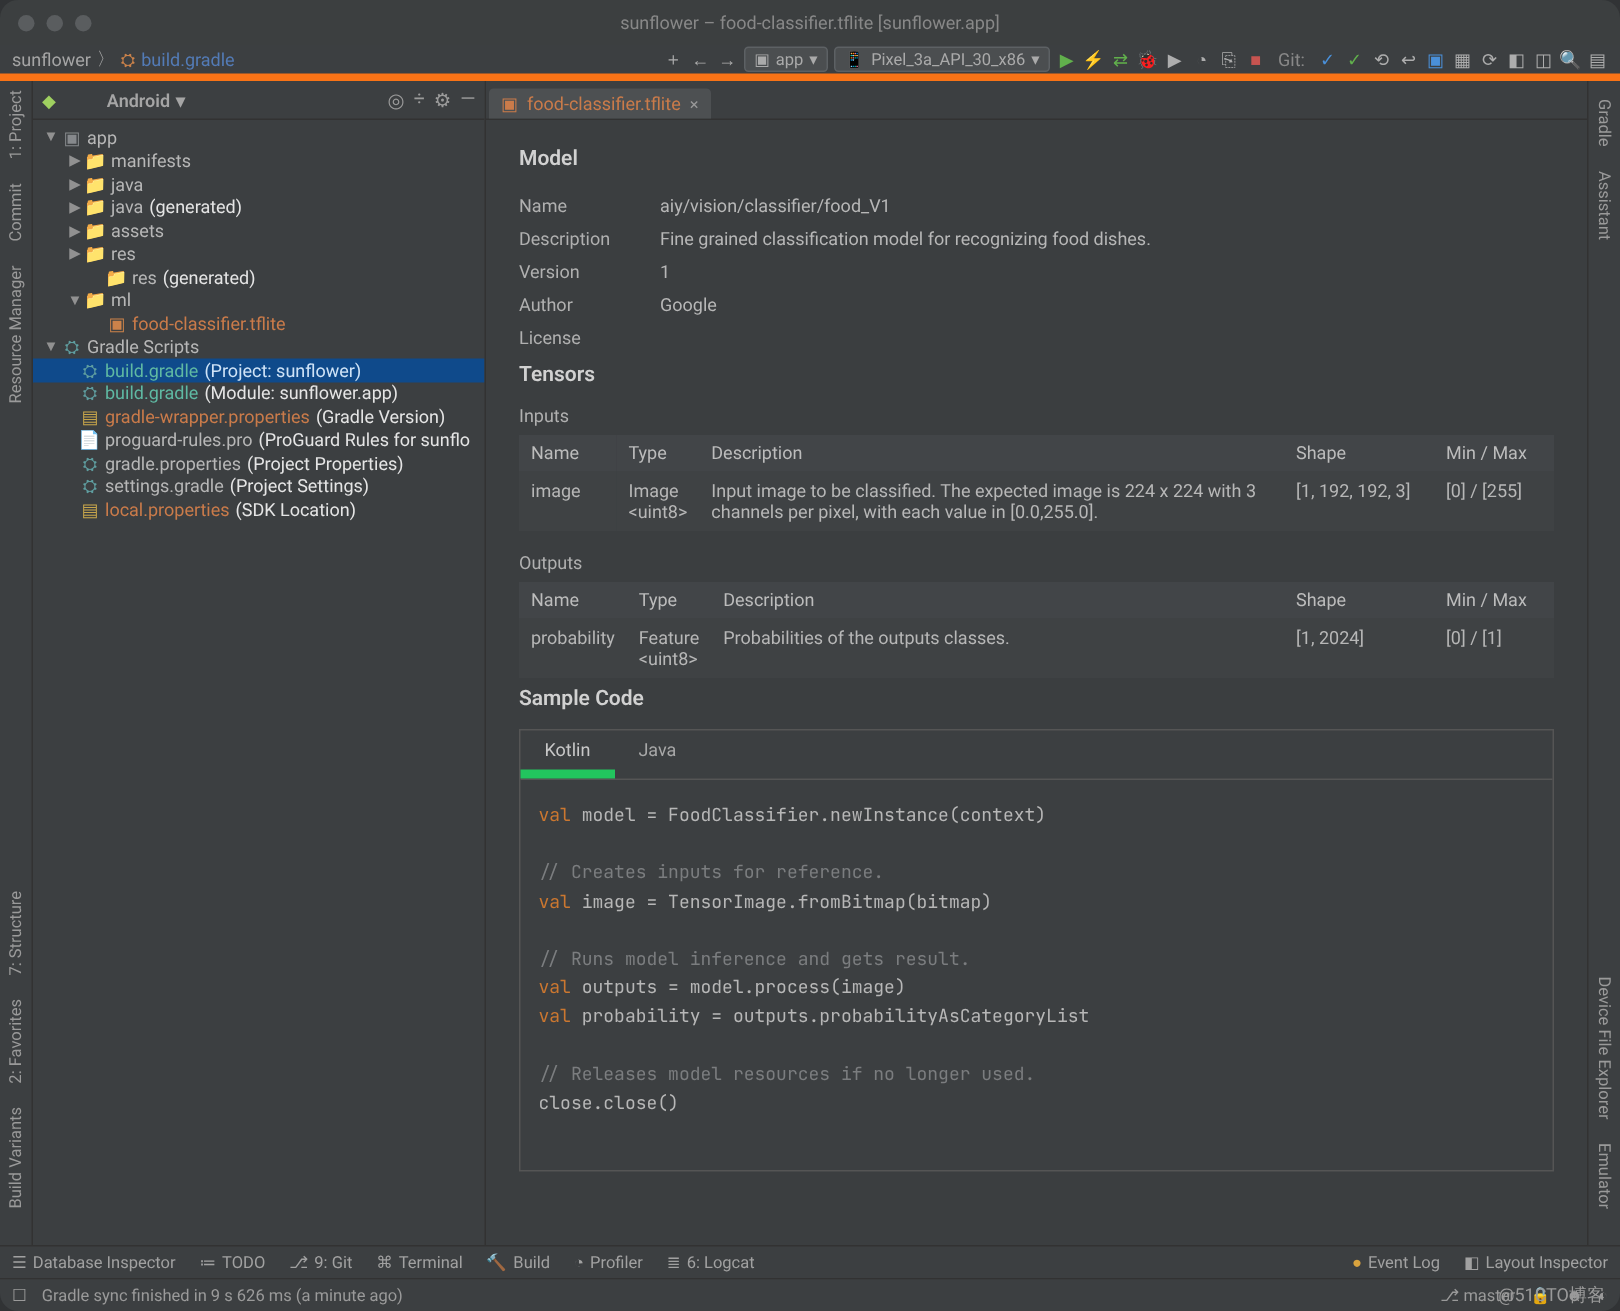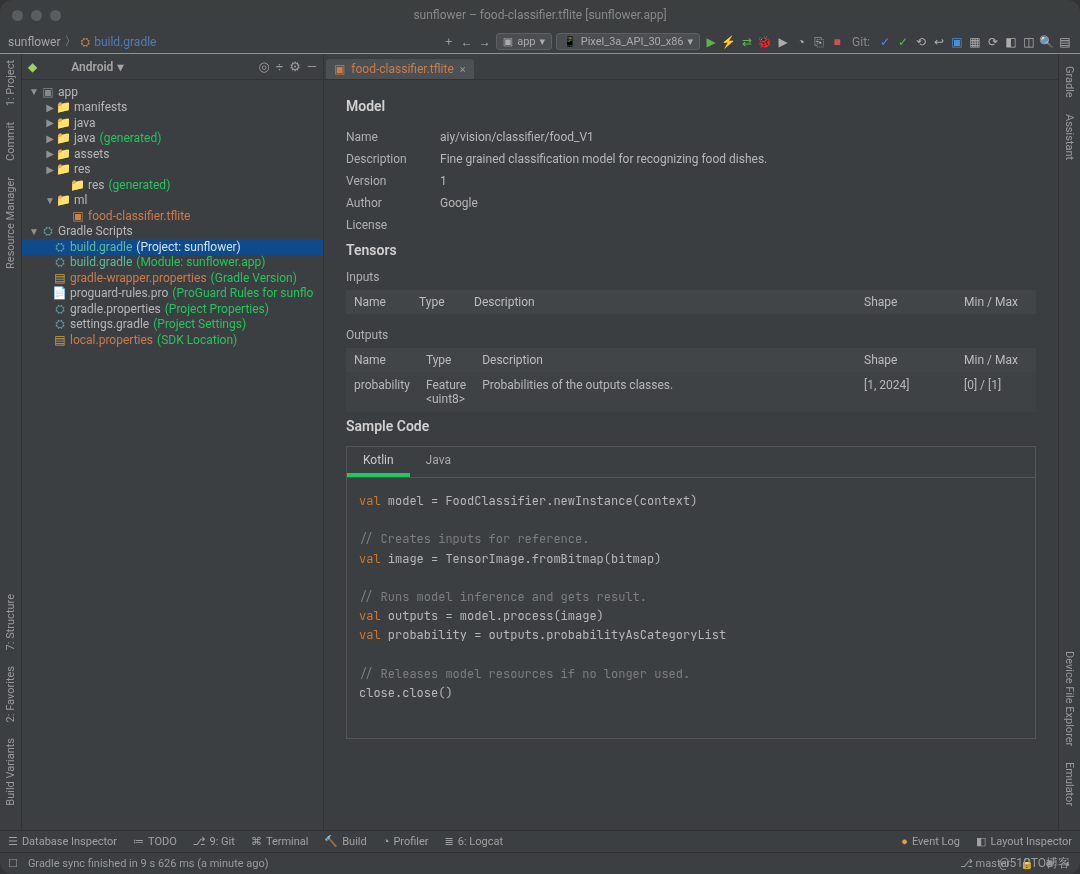--- a/index.html
+++ b/index.html
@@ -28,21 +28,21 @@
 .tl { width: 11px; height: 11px; border-radius: 50%; background: #5a5d5f; }
 .titlebar-title { position: absolute; left: 50%; transform: translateX(-50%); color: #888; font-size: 12px; }
 
 
 .top-toolbar {
   height: 24px;
   background: #3c3f41;
   display: flex;
   align-items: center;
   padding: 0 8px;
-  border-bottom: 1px solid #f97316;
+  border-bottom: 5px solid #f97316;
 }
 .breadcrumb { display: flex; align-items: center; gap: 4px; font-size: 12px; color: #a5a5a5; }
 .breadcrumb .file { color: #537bb6; }
 .breadcrumb-icon { color: #cb824a; }
 .toolbar-buttons { margin-left: auto; display: flex; align-items: center; gap: 4px; }
 .tb-pill {
   background: #4b4e50; border: 1px solid #5d6164; border-radius: 3px;
   padding: 1px 6px; font-size: 11px; display: flex; align-items: center; gap: 4px;
   color: #aaa;
 }
@@ -85,21 +85,21 @@
   display: flex; align-items: center; padding: 1px 0 1px 6px; height: 15.5px; white-space: nowrap;
 }
 .tree-row.selected { background: #0f4a8b; color: #fff; }
 .arrow { width: 12px; text-align: center; color: #919191; font-size: 10px; }
 .node-icon { width: 16px; display: inline-flex; justify-content: center; }
 .folder-icon { color: #86898c; }
 .kt-icon { color: #cb824a; }
 .gradle-icon { color: #5f9ea0; }
 .prop-icon { color: #c7a54b; }
 .node-label { margin-left: 2px; }
-.node-sub { color: #22c55e; margin-left: 4px; }
+.node-sub { color: #e5e5e5; margin-left: 4px; }
 .node-label.orange { color: #ca7b4a; }
 .node-label.teal { color: #5fb9a3; }
 
 
 .editor-area { flex: 1; display: flex; flex-direction: column; background: #3b3e40; }
 .tabs { height: 26px; background: #3c3f41; border-bottom: 1px solid #323232; display: flex; align-items: flex-end; }
 .tab {
   background: #4d5052; color: #ca7b4a; padding: 3px 8px; font-size: 12px;
   border-radius: 3px 3px 0 0; margin-left: 2px; display: flex; gap: 6px; align-items: center;
 }
@@ -119,21 +119,21 @@
   padding: 5px 8px;
 }
 .tensor-table td { padding: 6px 8px; background: #3f4244; vertical-align: top; color: #b7b7b7; }
 .col-name{width:65px} .col-type{width:55px} .col-desc{} .col-shape{width:100px} .col-mm{width:80px}
 
 .code-box {
   border: 1px solid #555; margin-top: 10px; background: #3c3f41;
 }
 .code-tabs { display: flex; border-bottom: 1px solid #555; }
 .code-tab { padding: 6px 16px; color: #a8a8a8; cursor: pointer; font-size: 12px; }
-.code-tab.active { border-bottom: 4px solid #22c55e; color: #c8c8c8; }
+.code-tab.active { border-bottom: 6px solid #22c55e; color: #c8c8c8; }
 .code-pre {
   font-family: "JetBrains Mono", Menlo, Consolas, monospace;
   font-size: 12px; padding: 14px 12px; line-height: 1.6; white-space: pre;
   color: #b7b7b7; min-height: 260px;
 }
 .kw { color: #cb7730; }
 .comment { color: #7b7d7f; }
 
 .right-rail {
   width: 22px; background: #3c3f41; border-left: 1px solid #323232;
@@ -352,20 +352,27 @@
         <div class="sub-head">Inputs</div>
         <table class="tensor-table">
           <tbody>
               <tr>
             <th class="col-name">Name</th>
             <th class="col-type">Type</th>
             <th class="col-desc">Description</th>
             <th class="col-shape">Shape</th>
             <th class="col-mm">Min / Max</th>
           </tr>
+          <tr>
+            <td>image</td>
+            <td>Image &lt;uint8&gt;</td>
+            <td>Input image to be classified. The expected image is 224 x 224 with 3 channels per pixel, with each value in [0.0,255.0].</td>
+            <td>[1, 192, 192, 3]</td>
+            <td>[0] / [255]</td>
+          </tr>
         </tbody>
           </table>
         <div class="sub-head" style="margin-top:14px">Outputs</div>
         <table class="tensor-table">
           <tbody>
               <tr>
             <th class="col-name">Name</th>
             <th class="col-type">Type</th>
             <th class="col-desc">Description</th>
             <th class="col-shape">Shape</th>

